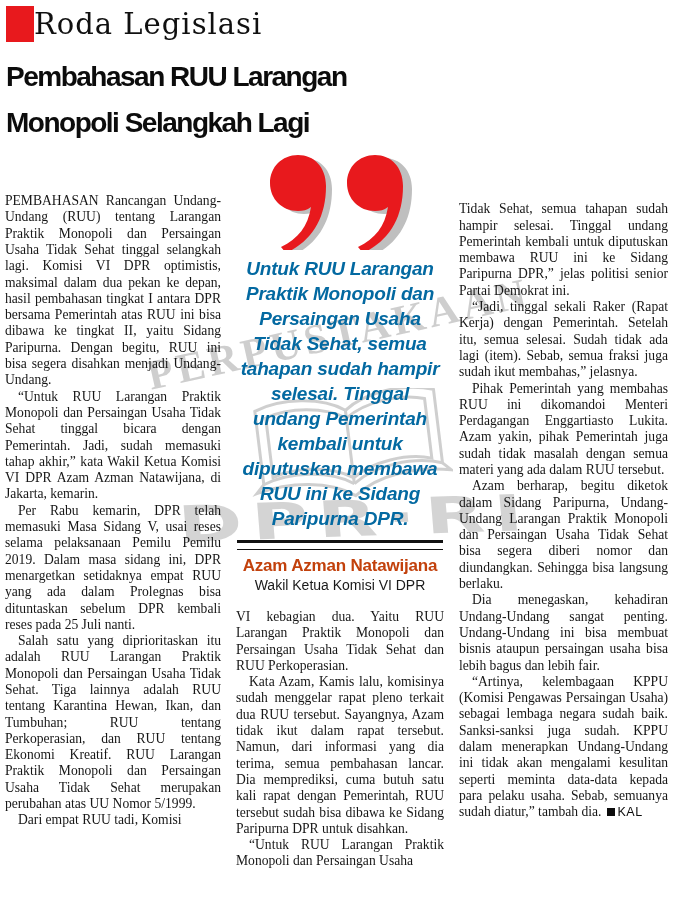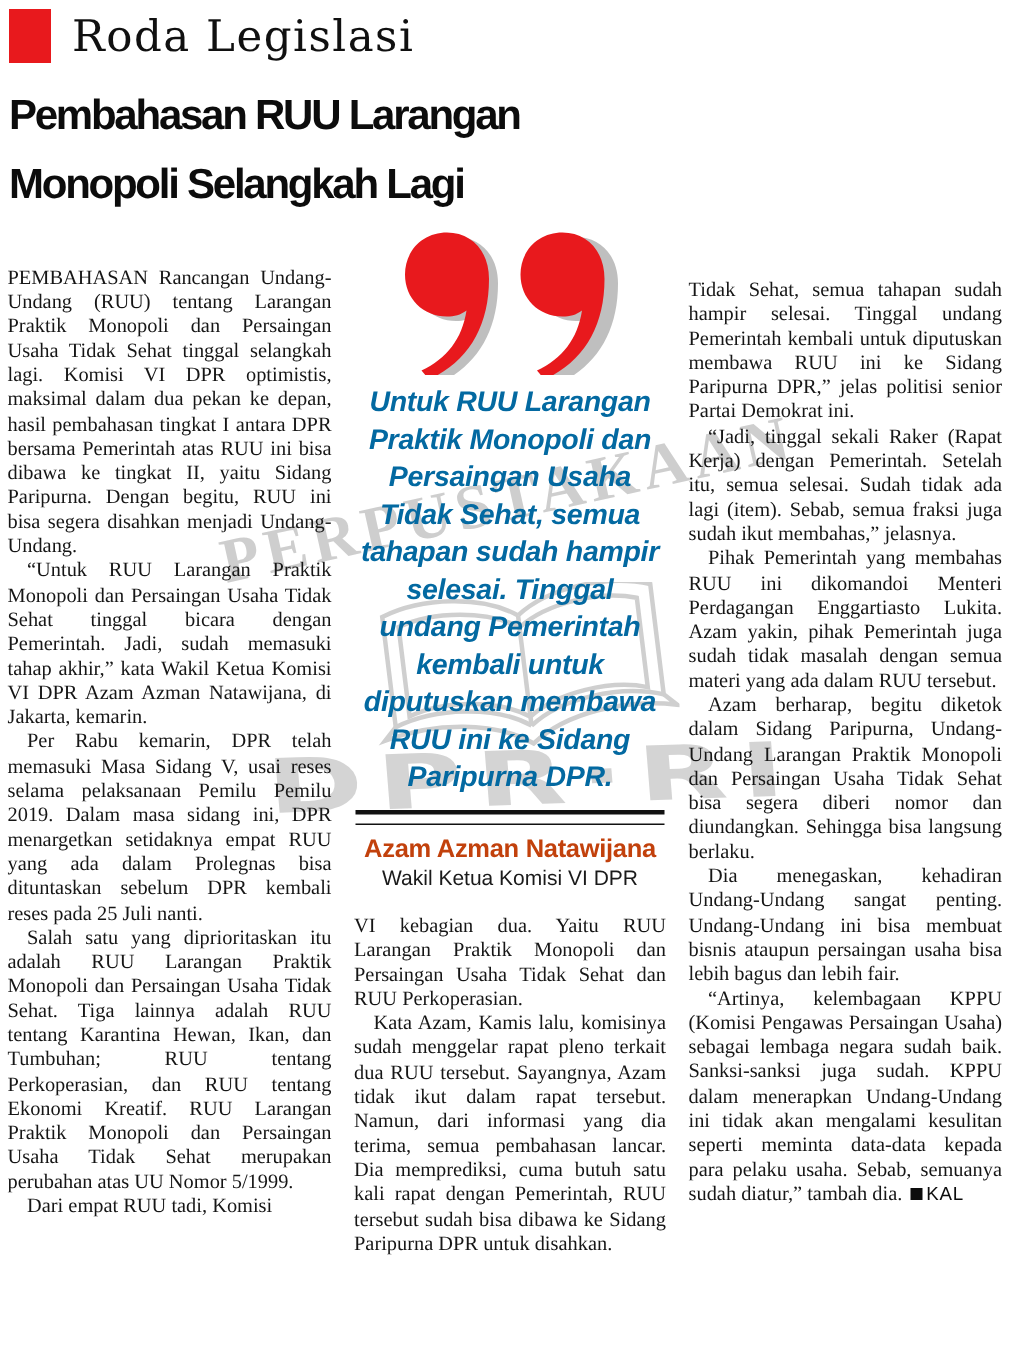--- a/index.html
+++ b/index.html
@@ -19,21 +19,21 @@
   .wm-big{
     position:absolute;left:178px;top:496px;
     font-family:"DejaVu Sans",sans-serif;font-weight:800;
     font-size:50px;letter-spacing:6px;color:rgba(130,130,130,0.34);
     transform:scaleX(1.55) rotate(-3deg);transform-origin:left center;
     text-shadow:2px 2px 0 rgba(255,255,255,0.7);white-space:nowrap;
   }
   .wm-book{position:absolute;left:248px;top:388px;opacity:0.55;}
   
   .header{position:relative;z-index:2;padding:4px 6px 0 6px;}
-  .kicker-row{display:flex;align-items:flex-start;gap:14px;height:44px;}
+  .kicker-row{display:flex;align-items:flex-start;height:44px;}
   .red-block{width:28px;height:36px;background:#e8191d;margin-top:2px;}
   .kicker{
     font-family:"DejaVu Serif",serif;font-size:29px;line-height:40px;
     color:#101010;letter-spacing:1px;
   }
   .headline{
     font-family:"Liberation Sans",sans-serif;font-weight:700;
     font-size:28px;line-height:46px;letter-spacing:-1.5px;color:#0c0c0c;
     margin-top:6px;
   }
@@ -123,20 +123,21 @@
           <path d="M108,1 C92,1 80,13 80,29 C80,45 92,57 108,57 C113,57 117,56 121,53 C118,72 108,85 91,93 L96,99 C122,87 136,64 136,32 C136,13 124,1 108,1 Z"></path>
         </g>
       </svg>
       <div class="pq-text">Untuk RUU Larangan Praktik Monopoli dan Persaingan Usaha Tidak Sehat, semua tahapan sudah hampir selesai. Tinggal undang Pemerintah kembali untuk diputuskan membawa RUU ini ke Sidang Paripurna DPR.</div>
       <div class="pq-rule"></div>
       <div class="pq-name">Azam Azman Natawijana</div>
       <div class="pq-title">Wakil Ketua Komisi VI DPR</div>
     </div>
     <p>VI kebagian dua. Yaitu RUU Larangan Praktik Monopoli dan Persaingan Usaha Tidak Sehat dan RUU Perkoperasian.</p>
     <p class="ind">Kata Azam, Kamis lalu, komisinya sudah menggelar rapat pleno terkait dua RUU tersebut. Sayangnya, Azam tidak ikut dalam rapat tersebut. Namun, dari informasi yang dia terima, semua pembahasan lancar. Dia memprediksi, cuma butuh satu kali rapat dengan Pemerintah, RUU tersebut sudah bisa dibawa ke Sidang Paripurna DPR untuk disahkan.</p>
+    <p class="ind">“Untuk RUU Larangan Praktik Monopoli dan Persaingan Usaha</p>
   </div>
 
   <div class="col col3">
     <p>Tidak Sehat, semua tahapan sudah hampir selesai. Tinggal undang Pemerintah kembali untuk diputuskan membawa RUU ini ke Sidang Paripurna DPR,” jelas politisi senior Partai Demokrat ini.</p>
     <p class="ind">“Jadi, tinggal sekali Raker (Rapat Kerja) dengan Pemerintah. Setelah itu, semua selesai. Sudah tidak ada lagi (item). Sebab, semua fraksi juga sudah ikut membahas,” jelasnya.</p>
     <p class="ind">Pihak Pemerintah yang membahas RUU ini dikomandoi Menteri Perdagangan Enggartiasto Lukita. Azam yakin, pihak Pemerintah juga sudah tidak masalah dengan semua materi yang ada dalam RUU tersebut.</p>
     <p class="ind">Azam berharap, begitu diketok dalam Sidang Paripurna, Undang-Undang Larangan Praktik Monopoli dan Persaingan Usaha Tidak Sehat bisa segera diberi nomor dan diundangkan. Sehingga bisa langsung berlaku.</p>
     <p class="ind">Dia menegaskan, kehadiran Undang-Undang sangat penting. Undang-Undang ini bisa membuat bisnis ataupun persaingan usaha bisa lebih bagus dan lebih fair.</p>
     <p class="ind"><span>“Artinya, kelembagaan KPPU (Komisi Pengawas Persaingan Usaha) sebagai lembaga negara sudah baik. Sanksi-sanksi juga sudah. KPPU dalam menerapkan Undang-Undang ini tidak akan mengalami kesulitan seperti meminta data-data kepada para pelaku usaha. Sebab, semuanya sudah diatur,” tambah dia.</span><span class="sq"></span><span class="kal">KAL</span></p>
   </div>

